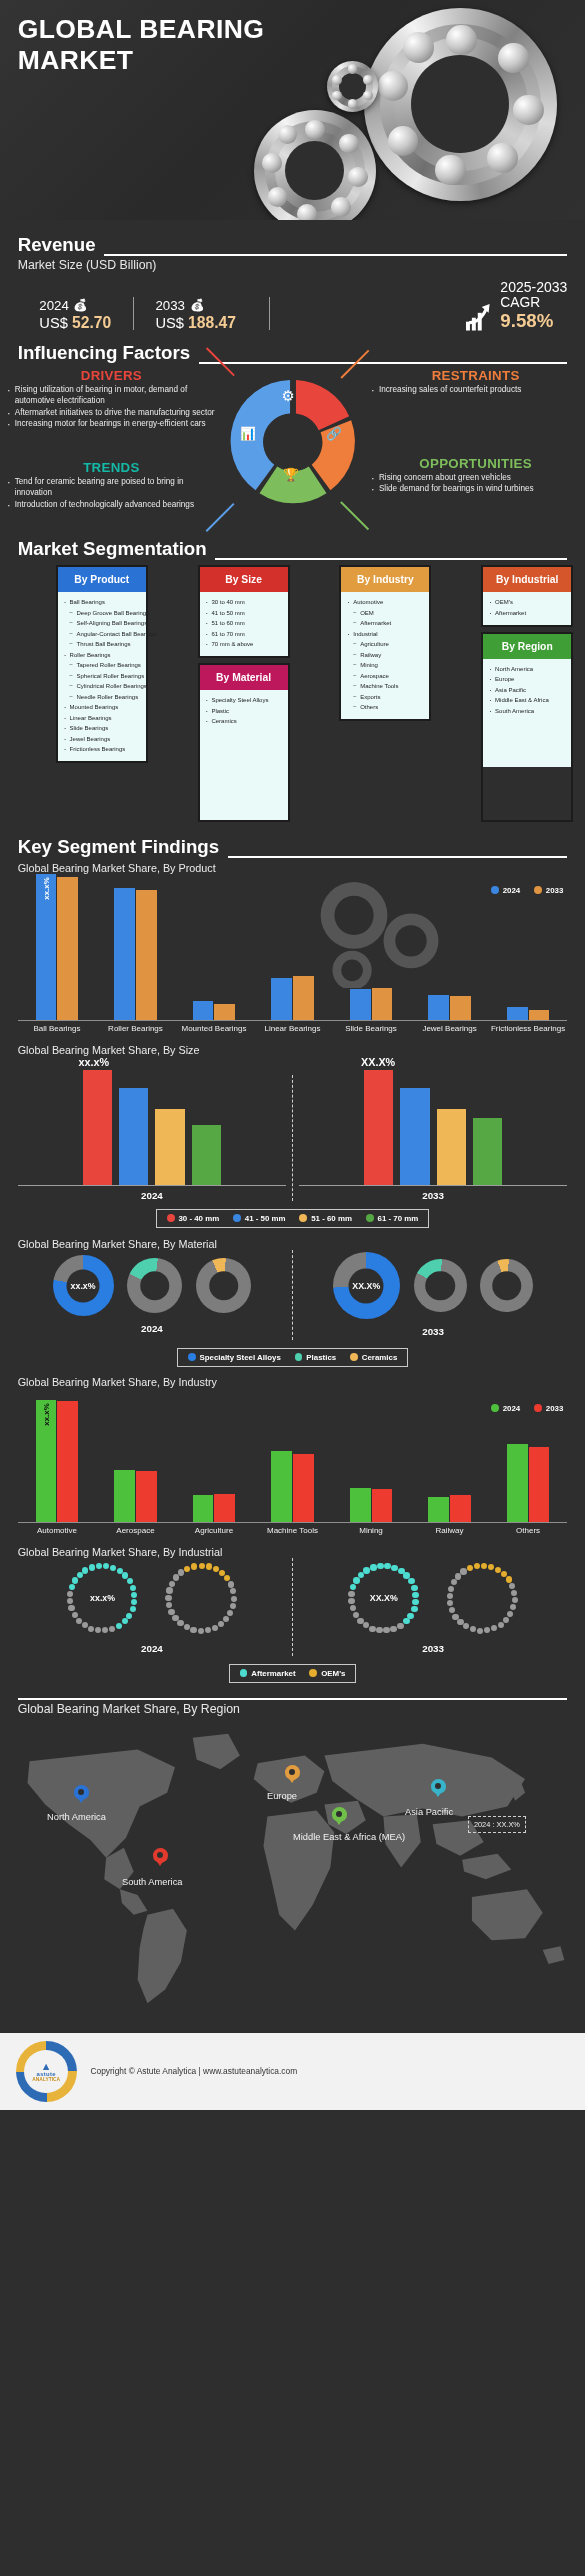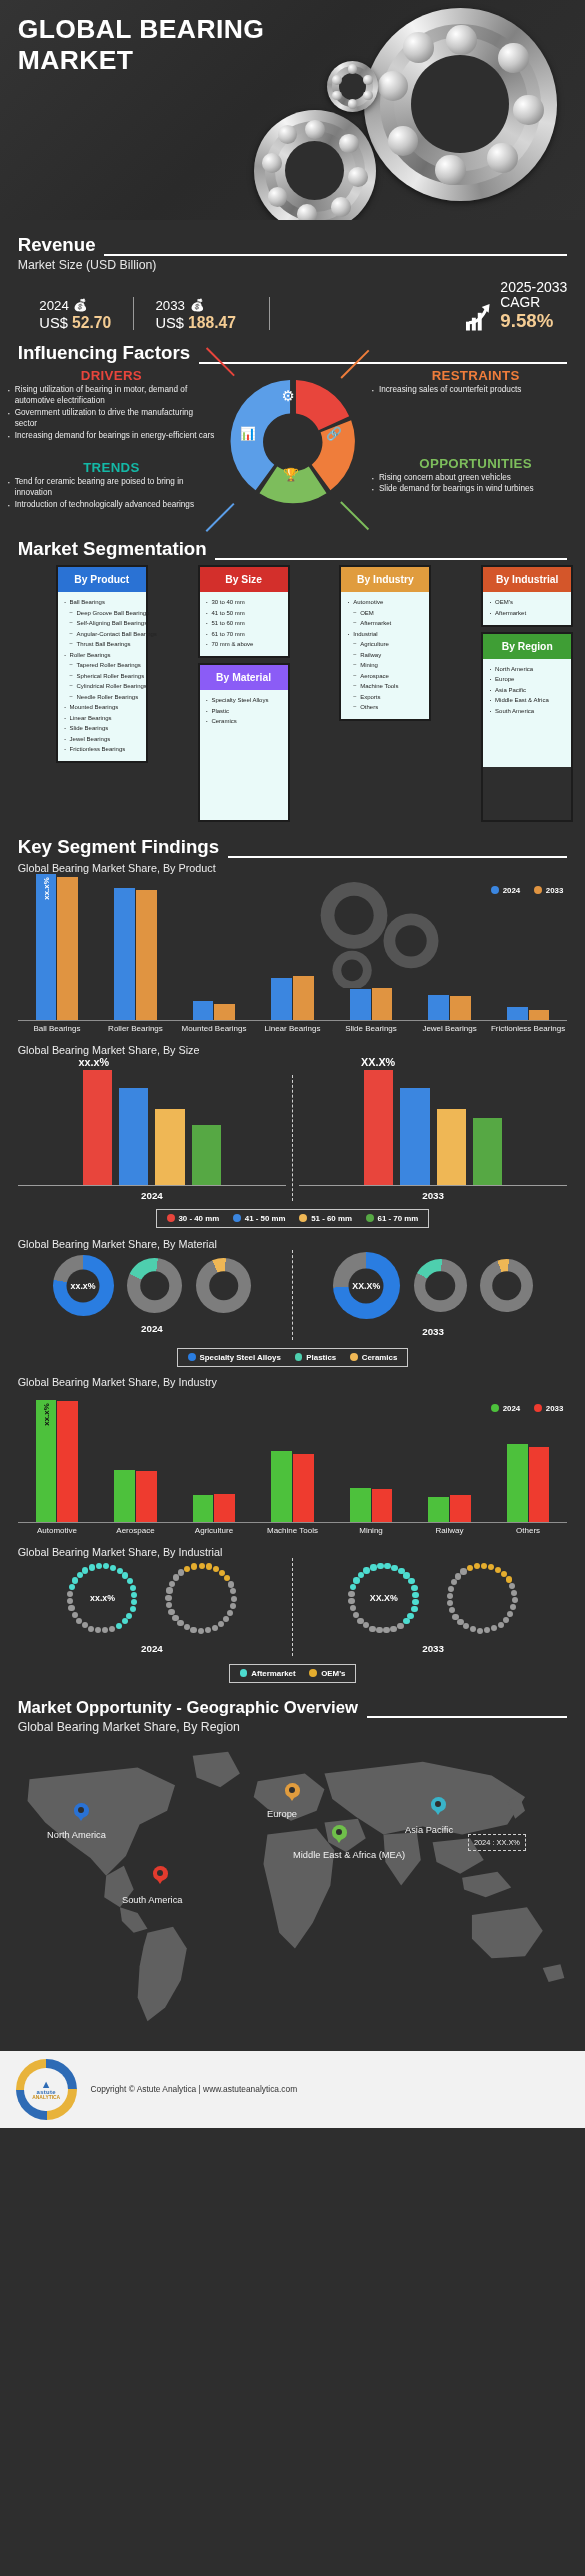--- a/index.html
+++ b/index.html
@@ -309,22 +309,22 @@
       <div class="spoke" style="background:#e8453c; width:39px; left:9.8px; top:2px; transform:rotate(-135deg);"></div>
       <div class="spoke" style="background:#ef7d3b; width:39px; left:116px; top:3.9px; transform:rotate(-45deg);"></div>
       <div class="spoke" style="background:#7dbd5c; width:39px; left:116px; top:128px; transform:rotate(45deg);"></div>
       <div class="spoke" style="background:#5b9ee8; width:39px; left:9.8px; top:130px; transform:rotate(135deg);"></div>
     </div>
 
     <div class="infl-col left" style="top:2px;">
       <div class="infl-h drivers">DRIVERS</div>
       <ul class="infl-list">
         <li>Rising utilization of bearing in motor, demand of automotive electrification</li>
-        <li>Government utilization to drive the manufacturing sector</li>
-        <li>Increasing demand for bearings in energy-efficient cars</li>
+        <li>Aftermarket initiatives to drive the manufacturing sector</li>
+        <li>Increasing motor for bearings in energy-efficient cars</li>
       </ul>
     </div>
     <div class="infl-col left" style="top:94px;">
       <div class="infl-h trends">TRENDS</div>
       <ul class="infl-list">
         <li>Tend for ceramic bearing are poised to bring in innovation</li>
         <li>Introduction of technologically advanced bearings</li>
       </ul>
     </div>
 
@@ -382,21 +382,21 @@
           <ul>
             <li>30 to 40 mm</li>
             <li>41 to 50 mm</li>
             <li>51 to 60 mm</li>
             <li>61 to 70 mm</li>
             <li>70 mm &amp; above</li>
           </ul>
         </div>
       </div>
       <div class="seg-box" style="flex:1;">
-        <div class="seg-hd" style="background:#8b5cf6;">By Material</div>
+        <div class="seg-hd" style="background:#be185d;">By Material</div>
         <div class="seg-body" style="min-height:130px;">
           <ul>
             <li>Specialty Steel Alloys</li>
             <li>Plastic</li>
             <li>Ceramics</li>
           </ul>
         </div>
       </div>
     </div>
 
@@ -784,21 +784,20 @@
     </div>
     <div class="legend-center">
       <div class="legend legend-box">
         <span><i class="dot" style="background:#4ddcd0"></i><span>Aftermarket</span></span>
         <span><i class="dot" style="background:#e5ad2e"></i><span>OEM's</span></span>
       </div>
     </div>
   </div>
 
   <div class="sec-head" style="margin-top:15.7px;">
-    <h2 style="font-size:16.7px;">Market Opportunity - Geographic Overview</h2>
     <div class="rule"></div>
   </div>
   <div class="sub-label">Global Bearing Market Share, By Region</div>
 
   <div class="map-wrap">
     <svg width="585" height="295" viewBox="0 0 595 300" style="position:absolute;top:0;left:0;">
       <g fill="#606060">
 
         <path d="M30 40 L140 28 L178 46 L170 72 L142 86 L128 118 L108 138 L92 120 L70 104 L46 84 L28 62 Z"></path>
         <path d="M108 138 L126 128 L136 152 L122 170 L106 160 Z"></path>

